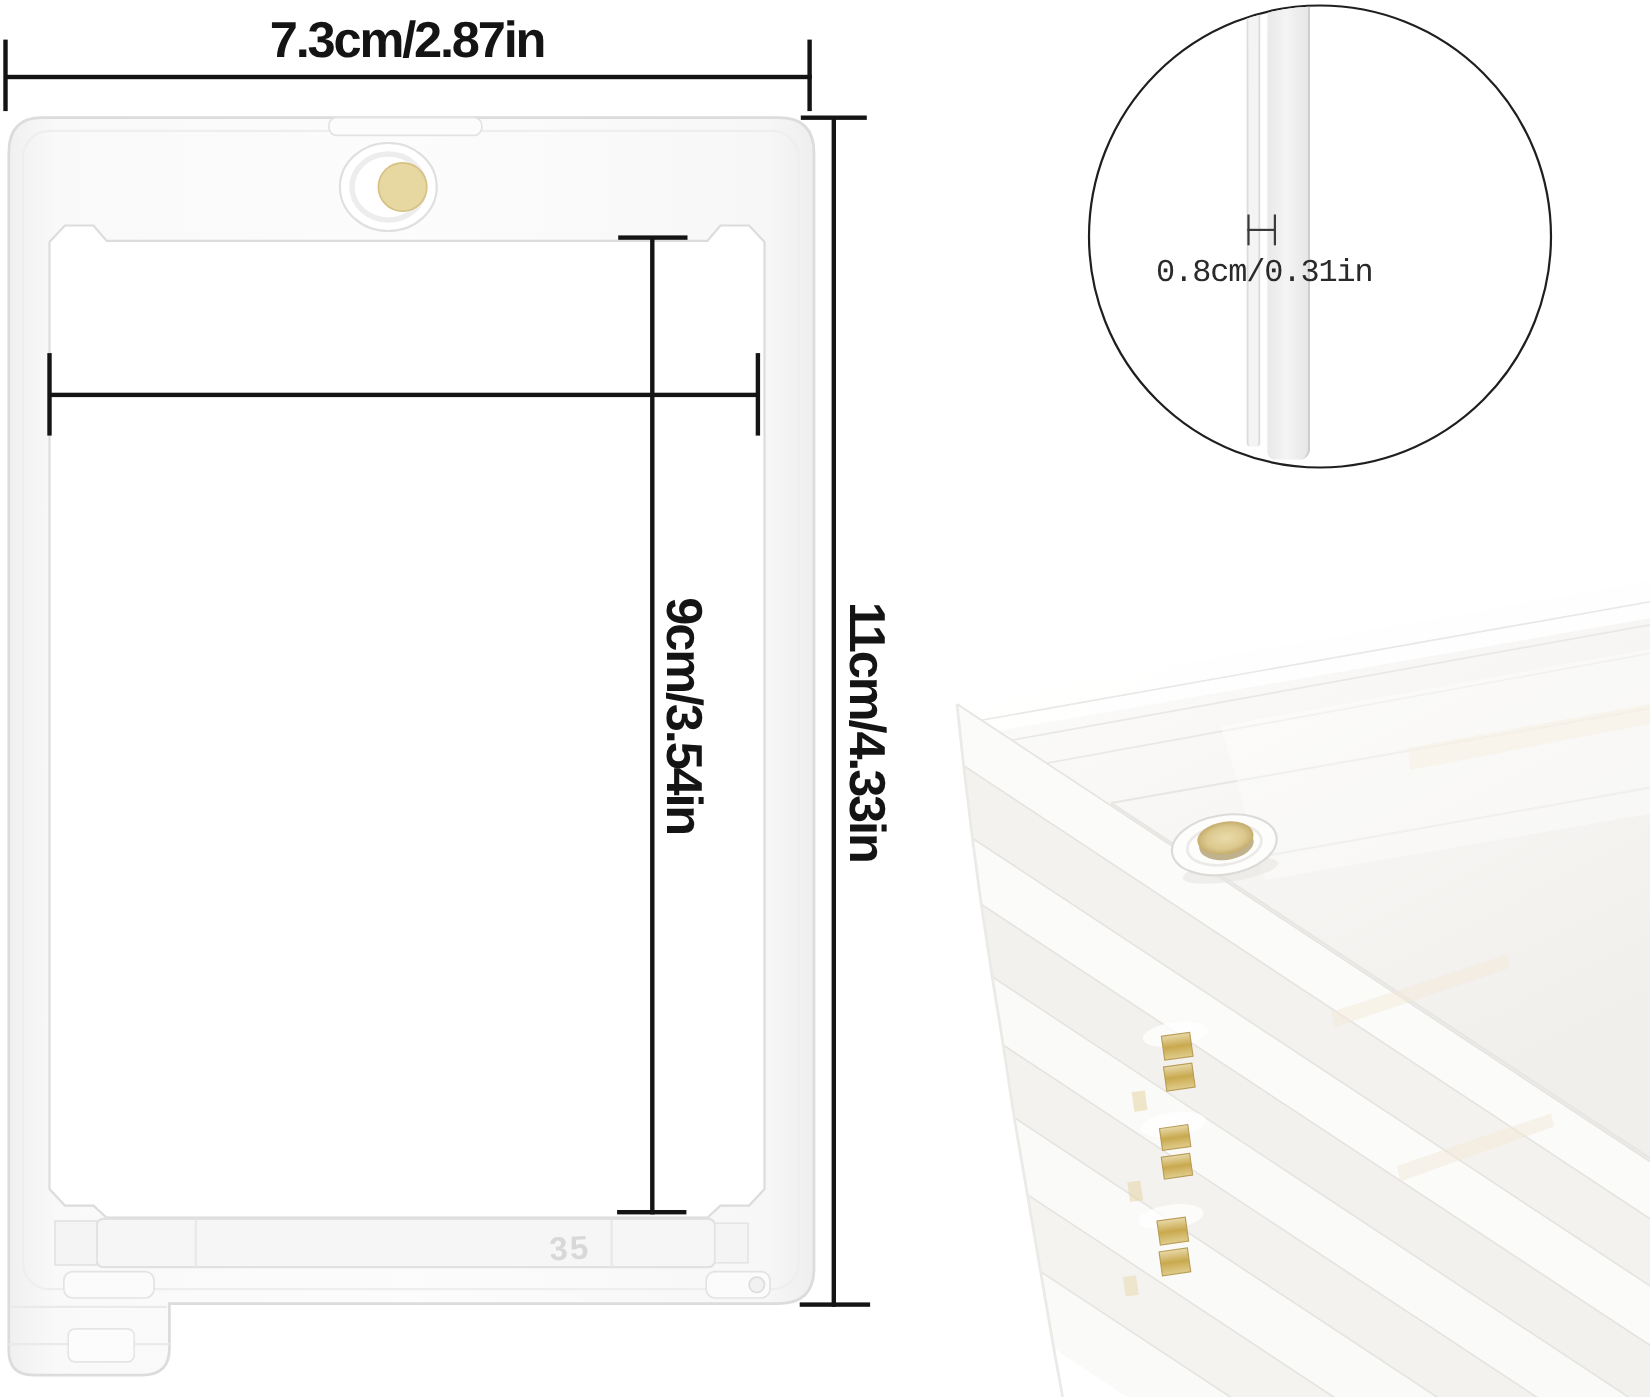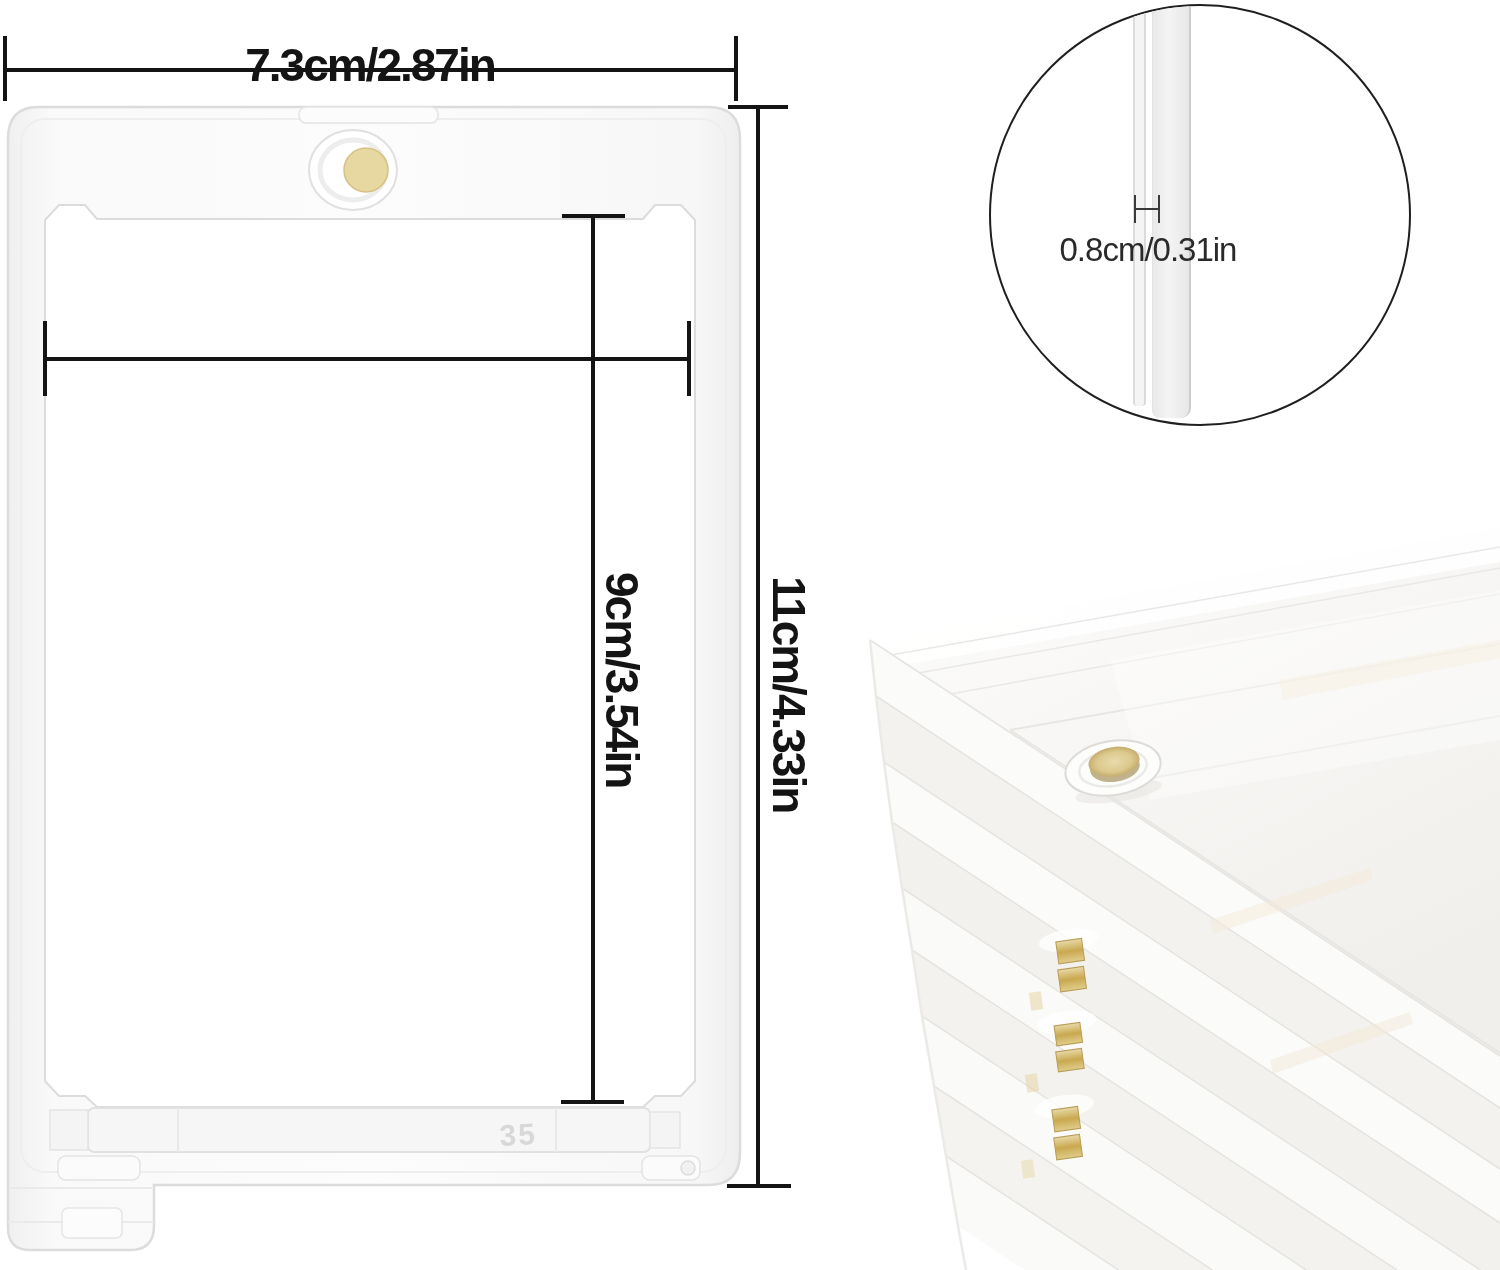--- a/index.html
+++ b/index.html
@@ -1,35 +1,35 @@
 <!DOCTYPE html>
 <html style="--background: #ffffff; --dimension-line: #141414; --label-text: #141414; --inset-text: #2a2a2a; --frame-outline: #dcdcdc; --frame-fill: #f9f9f9; --magnet-gold: #e7d8a1; --magnet-gold-deep: #cdb26b; --embossed-text: #d8d8d8;"><head>
 <meta charset="utf-8">
 <style>
   html,body{margin:0;padding:0;background:#fff;}
   #canvas{position:relative;width:1500px;height:1270px;background:var(--background,#fff);
           font-family:"Liberation Sans",sans-serif;overflow:hidden;}
   .dim{position:absolute;background:var(--dimension-line,#141414);}
   .dimlabel{position:absolute;font-weight:bold;font-size:46px;letter-spacing:-2px;
-            color:var(--label-text,#141414);white-space:nowrap;line-height:1;margin-top:29px;}
+            color:var(--label-text,#141414);white-space:nowrap;line-height:1;}
   .dimlabel.h{width:260px;text-align:center;}
   .dimlabel.v{writing-mode:vertical-rl;}
   #inset{position:absolute;left:989px;top:4px;width:422px;height:422px;border-radius:50%;
          border:2px solid #1f1f1f;overflow:hidden;background:#fff;box-sizing:border-box;}
   #inset .band-thin{position:absolute;left:142px;top:-2px;width:9px;height:402px;
          background:#f4f4f4;border-left:2px solid #dcdcdc;border-right:2px solid #dadada;
          border-radius:0 0 4px 4px;}
   #inset .band-wide{position:absolute;left:161px;top:-2px;width:36px;height:414px;
          background:linear-gradient(90deg,#e9e9e9,#f4f4f4 45%,#e7e7e7);
          border-left:1px solid #e2e2e2;border-right:2px solid #cdcdcd;
          border-radius:0 0 10px 8px;}
   #inset .tick{position:absolute;width:2px;height:28px;top:189px;background:#3a3a3a;}
   #inset .conn{position:absolute;height:2px;width:26px;top:202px;left:143px;background:#3a3a3a;}
   #inset .tlabel{position:absolute;left:60px;top:225px;width:194px;text-align:center;
-         font-size:33px;color:var(--inset-text,#2a2a2a);white-space:nowrap;letter-spacing:-1px;}
+         font-size:29px;color:var(--inset-text,#2a2a2a);white-space:nowrap;letter-spacing:-1px;font-family:Liberation Mono, monospace;}
   svg{position:absolute;overflow:hidden;}
   .gold-fill{fill:var(--magnet-gold,#e7d8a1);}
 </style>
 </head>
 <body>
 
 <div id="canvas">
 
   <svg style="left:0;top:95px;" width="800" height="1165" viewBox="0 95 800 1165">
     <defs>

